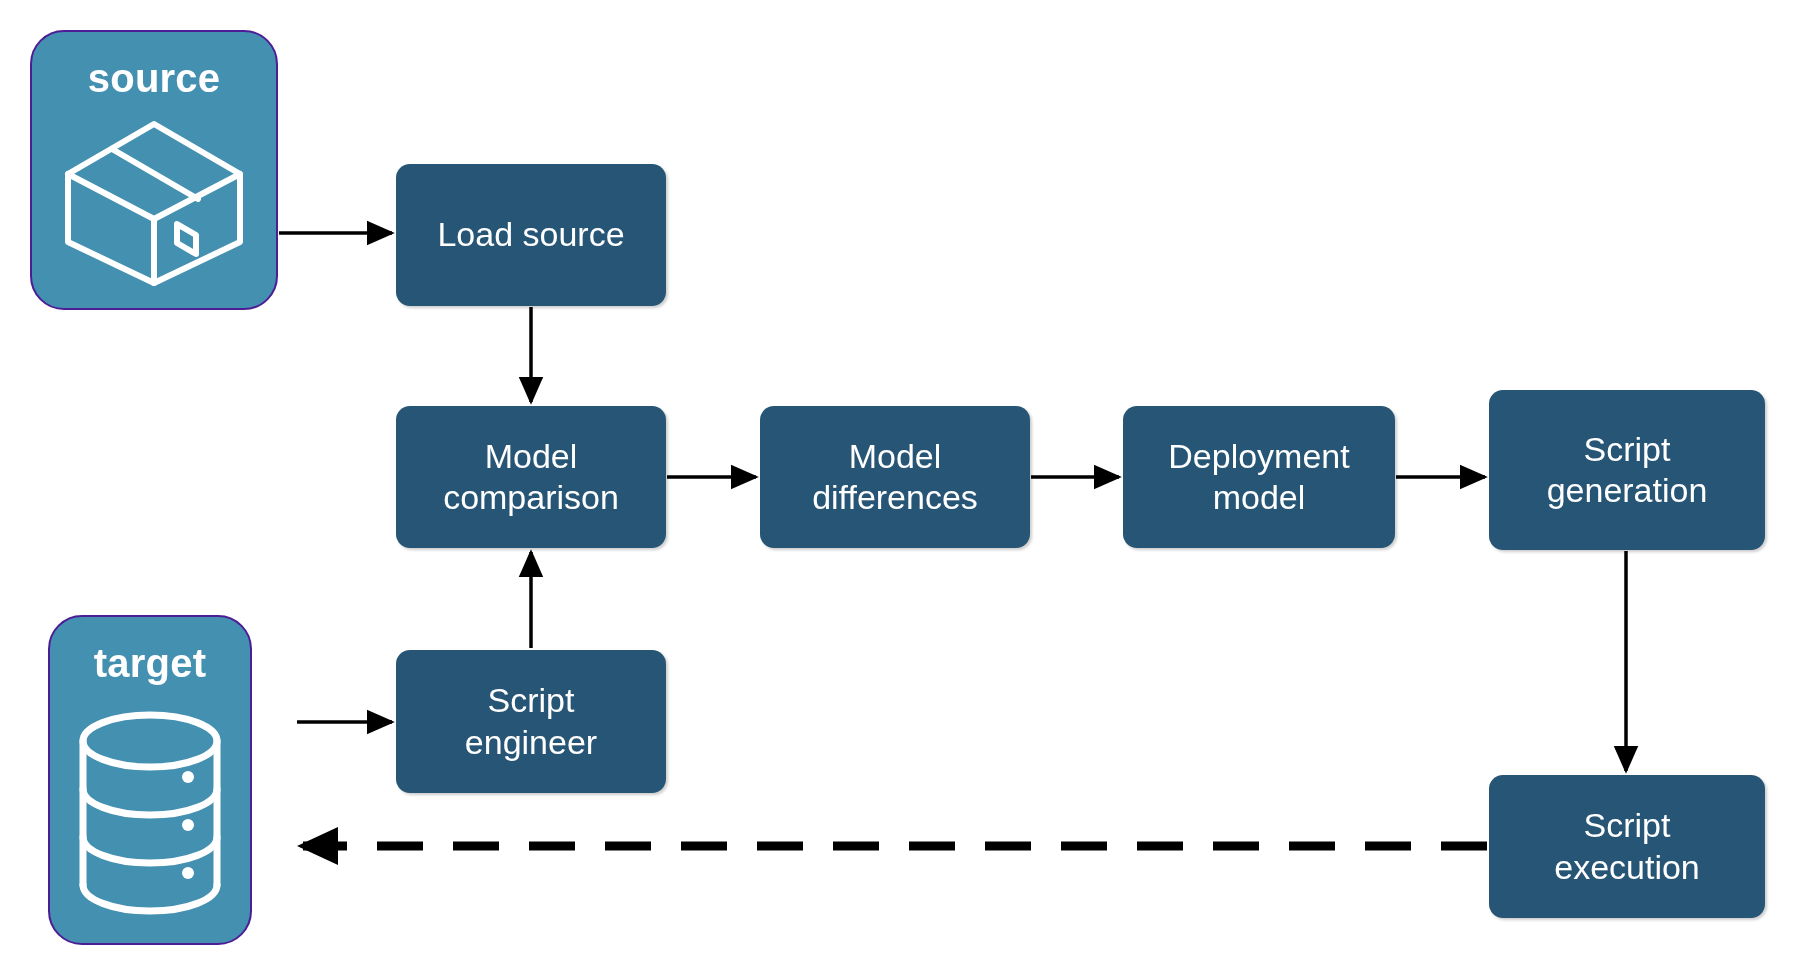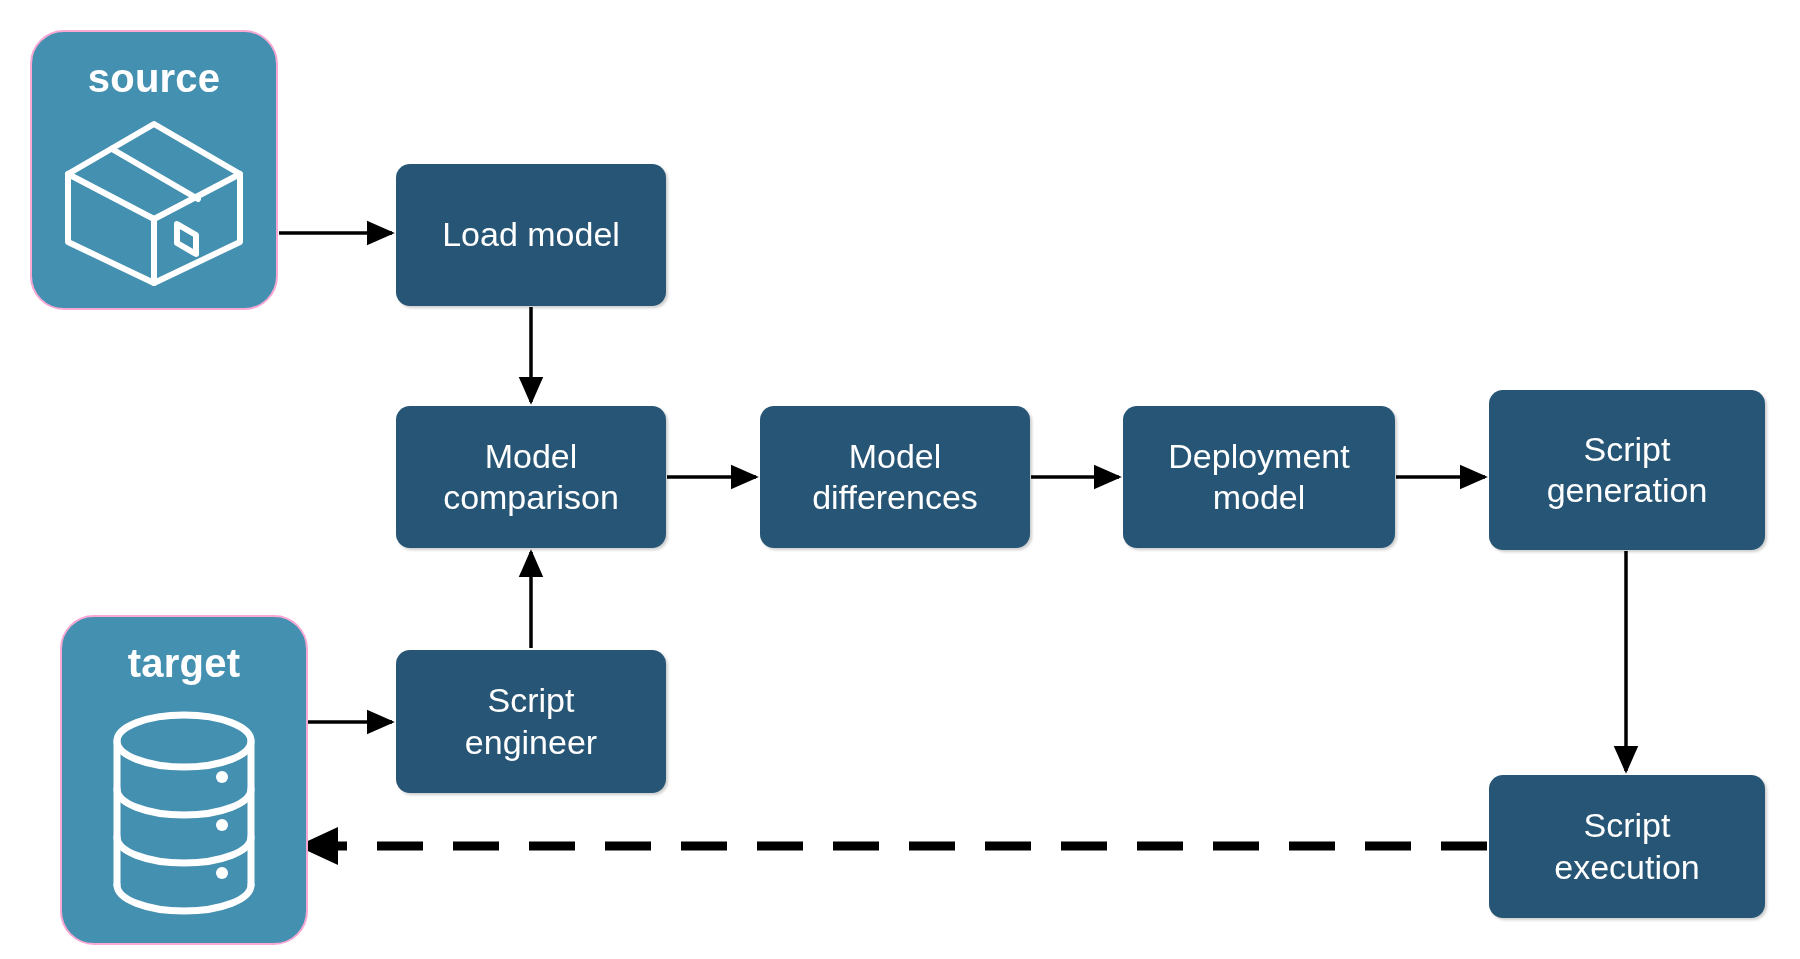--- a/index.html
+++ b/index.html
@@ -29,21 +29,21 @@
     position: absolute;
     box-sizing: border-box;
     display: flex;
     align-items: center;
     justify-content: center;
     text-align: center;
     color: #ffffff;
   }
   .endpoint {
     background: #4490B0;
-    border: 2px solid #f9a8d4;
+    border: 2px solid #4c1d95;
     border-radius: 34px;
     flex-direction: column;
     justify-content: flex-start;
   }
   .endpoint .ep-label {
     font-weight: bold;
     font-size: 40px;
     line-height: 1;
     margin-top: 26px;
     letter-spacing: .2px;
@@ -111,39 +111,39 @@
         <path d="M9 58 L95 103 L181 58"></path>
         <path d="M95 103 L95 167"></path>
 
         <path d="M53 33 L139 83"></path>
 
         <path d="M118 108 L137 119 L137 138 L118 127 Z"></path>
       </svg>
     </div>
   </div>
 
-  <div class="node endpoint" style="left:48px; top:615px; width:248px; height:330px;margin-left:12px;">
+  <div class="node endpoint" style="left:48px; top:615px; width:204px; height:330px;">
     <div class="ep-label">target</div>
     <div class="ep-icon">
       <svg width="160" height="210" viewBox="0 0 160 210" fill="none" stroke="#ffffff" stroke-width="7" stroke-linejoin="round" stroke-linecap="round">
         <ellipse cx="80" cy="33" rx="67" ry="26"></ellipse>
         <path d="M13 33 L13 177"></path>
         <path d="M147 33 L147 177"></path>
         <path d="M13 177 A67 26 0 0 0 147 177"></path>
         <path d="M13 81 A67 26 0 0 0 147 81"></path>
         <path d="M13 129 A67 26 0 0 0 147 129"></path>
         <circle cx="118" cy="69" r="6" fill="#ffffff" stroke="none"></circle>
         <circle cx="118" cy="117" r="6" fill="#ffffff" stroke="none"></circle>
         <circle cx="118" cy="165" r="6" fill="#ffffff" stroke="none"></circle>
       </svg>
     </div>
   </div>
 
   <div class="node process" style="left:396px; top:164px; width:270px; height:142px;">
-    <span class="pl">Load model</span>
+    <span class="pl">Load source</span>
   </div>
 
   <div class="node process" style="left:396px; top:406px; width:270px; height:142px;">
     <span class="pl">Model
 comparison</span>
   </div>
 
   <div class="node process" style="left:760px; top:406px; width:270px; height:142px;">
     <span class="pl">Model
 differences</span>

